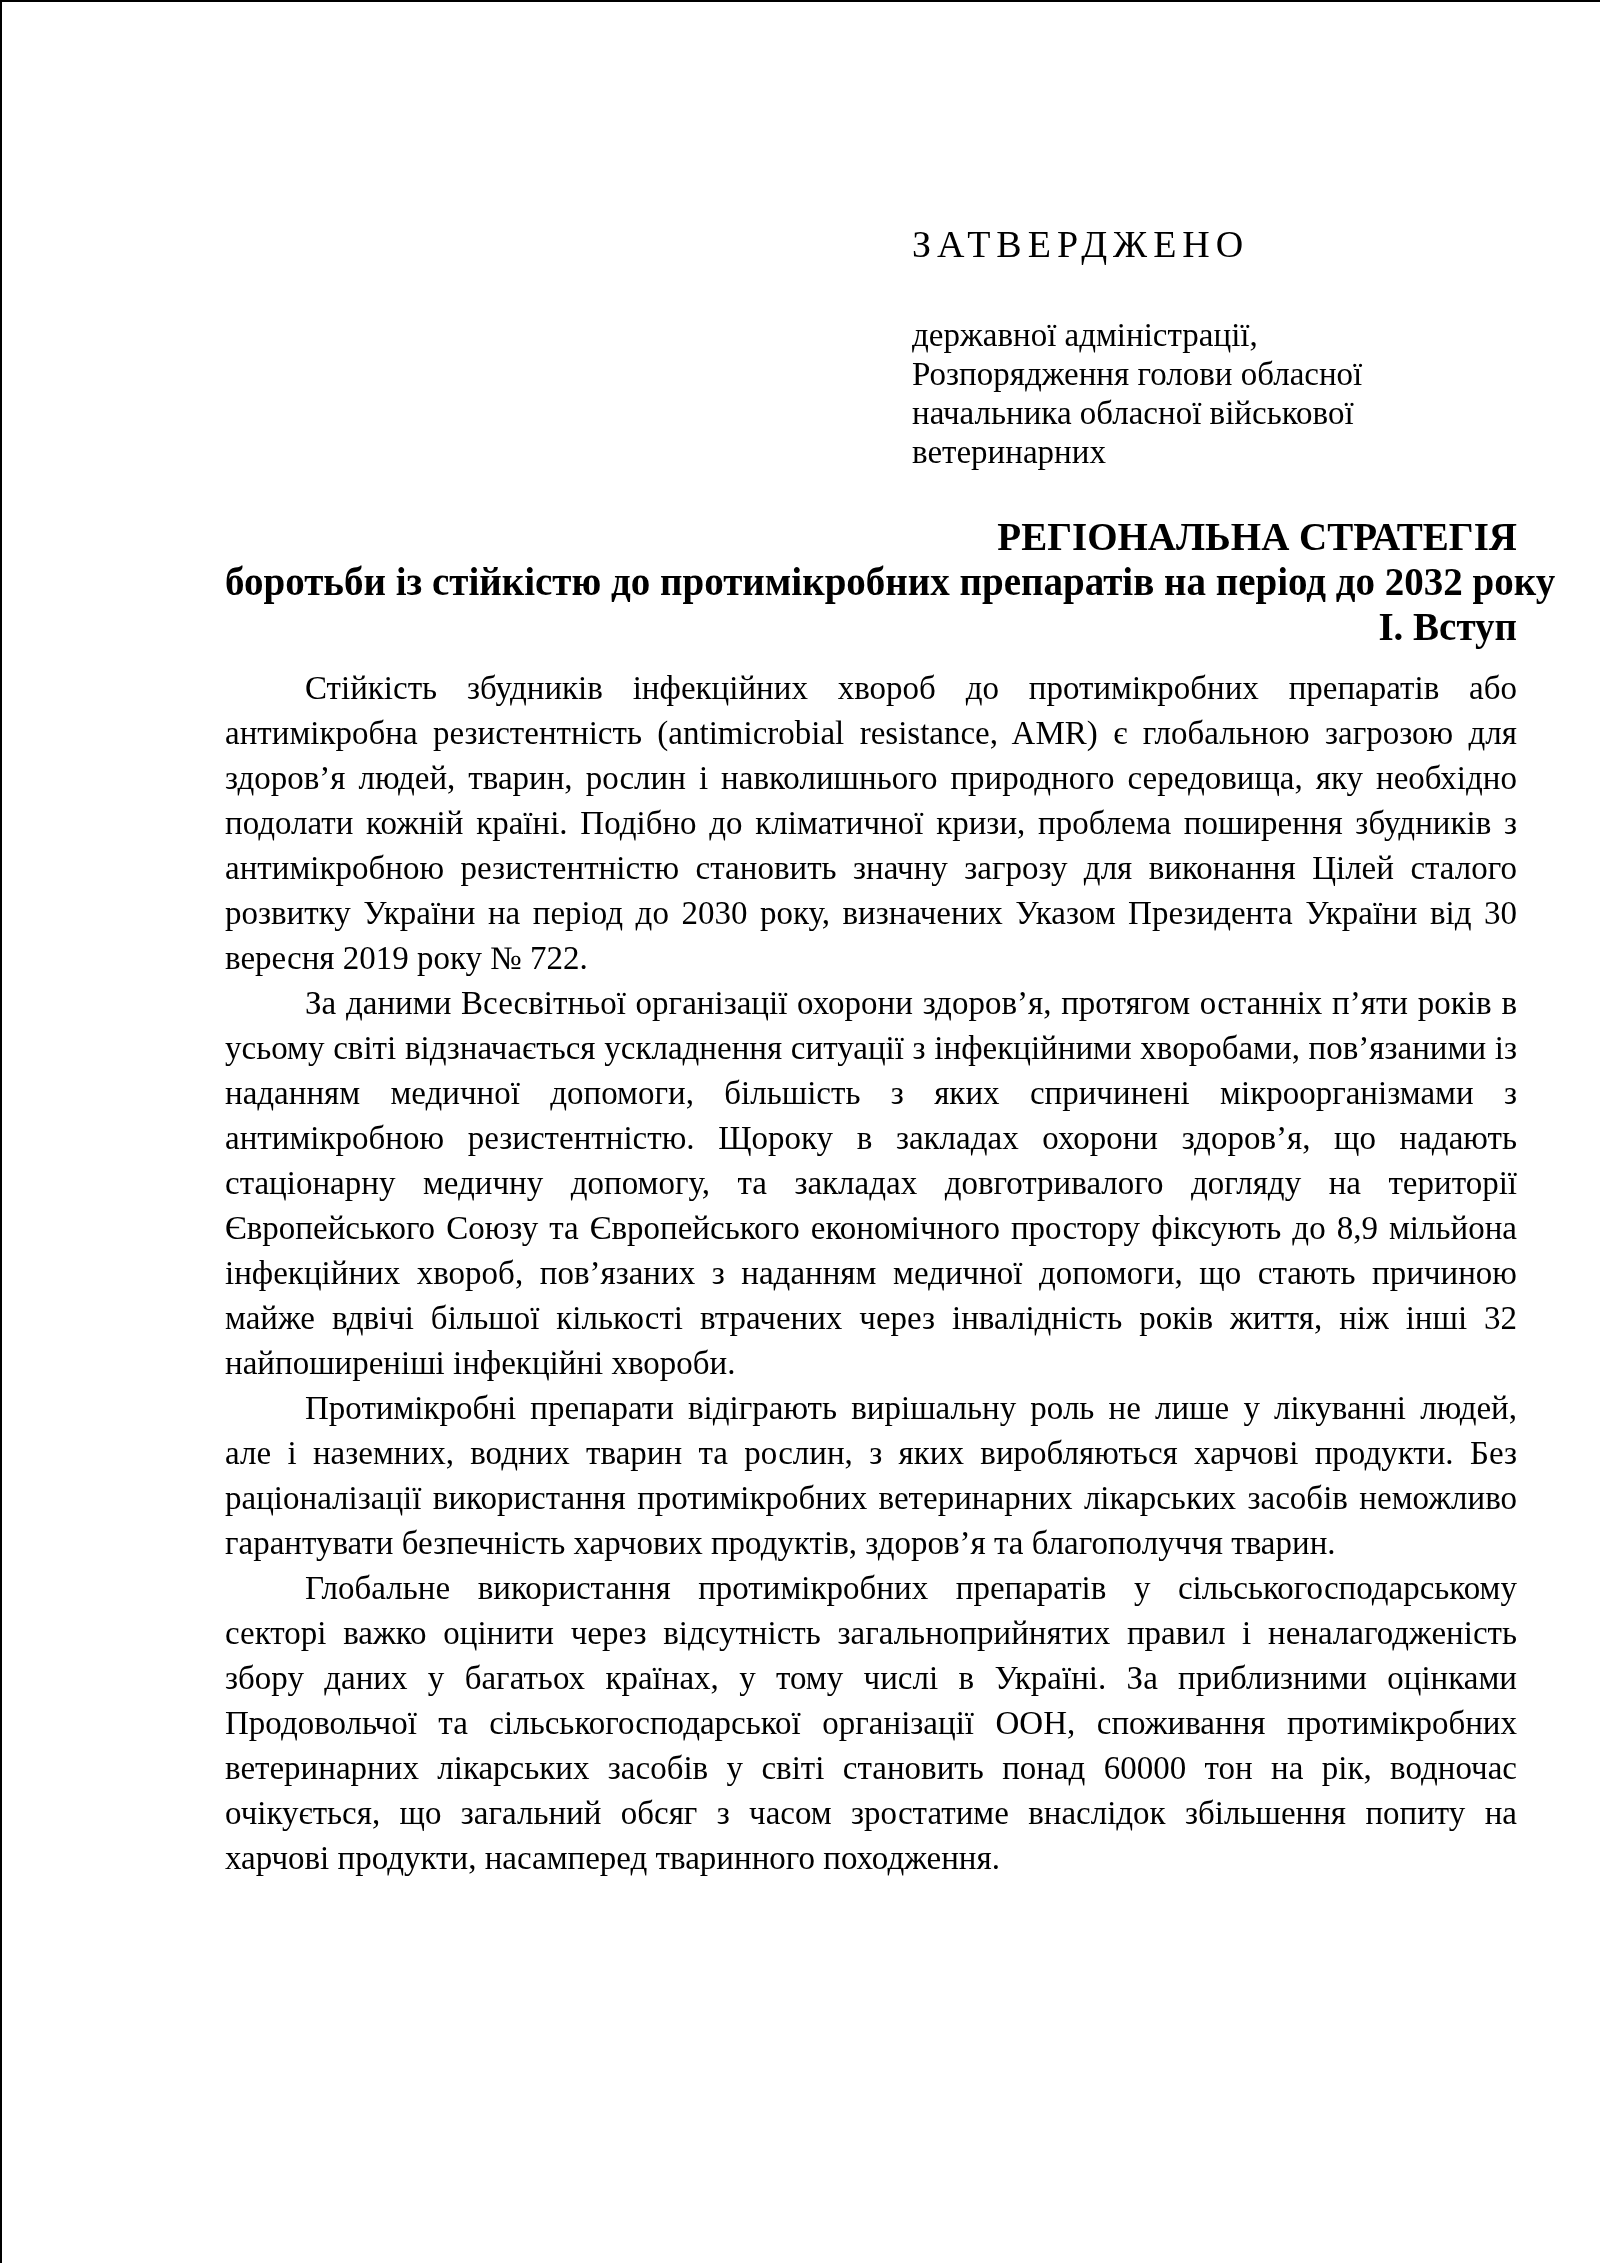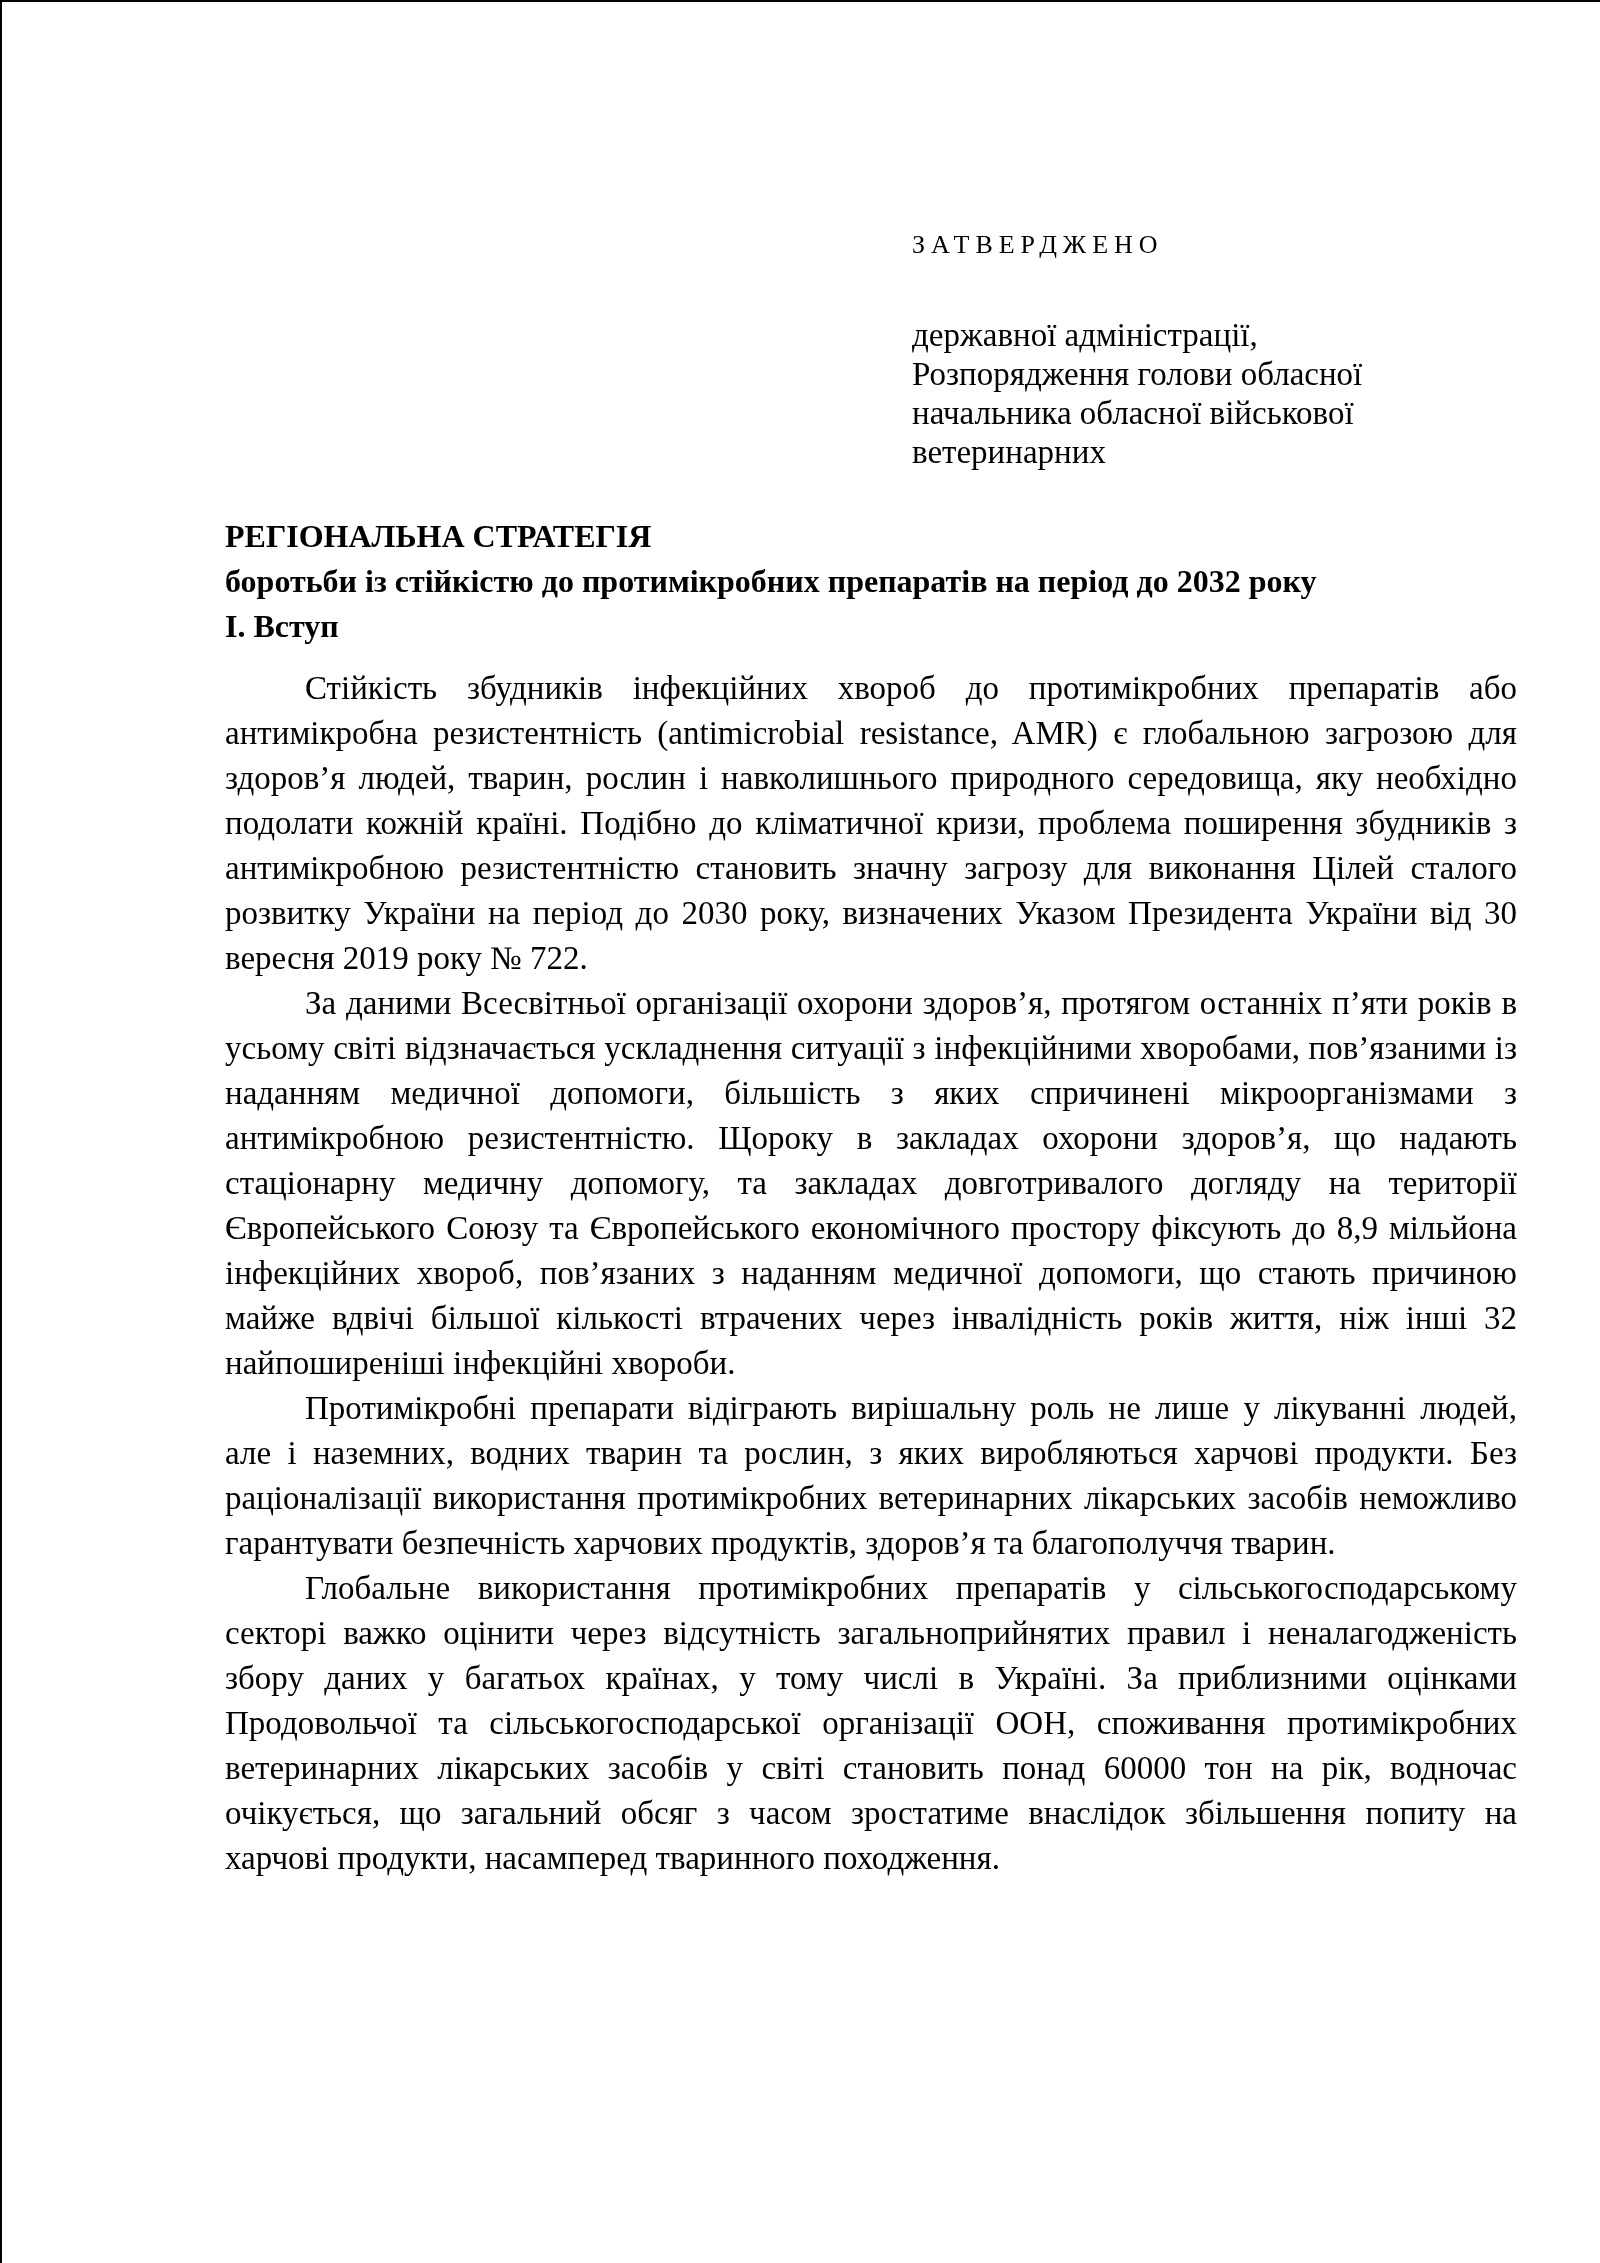--- a/index.html
+++ b/index.html
@@ -22,39 +22,39 @@
     line-height: 45px;
     overflow: hidden;
   }
 
   
   .approval {
     margin-left: 687px;
     width: 580px;
   }
   .approval-stamp {
-    font-size: 26px;
+    font-size: 38px;
     letter-spacing: 6px;
     margin-bottom: 49px;
     white-space: nowrap;
   }
   .approval-order {
     line-height: 39px;
   }
   .approval-date {
     margin-top: 13px;
     white-space: nowrap;
   }
 
   
   .title-block {
     margin-top: 42px;
-    text-align: left;
+    text-align: right;
     font-weight: bold;
-    font-size: 32px;
+    font-size: 39px;
     line-height: 45px;
   }
   .title-block .nowrap {
     white-space: nowrap;
   }
 
   
   .body-text {
     margin-top: 17px;
   }

